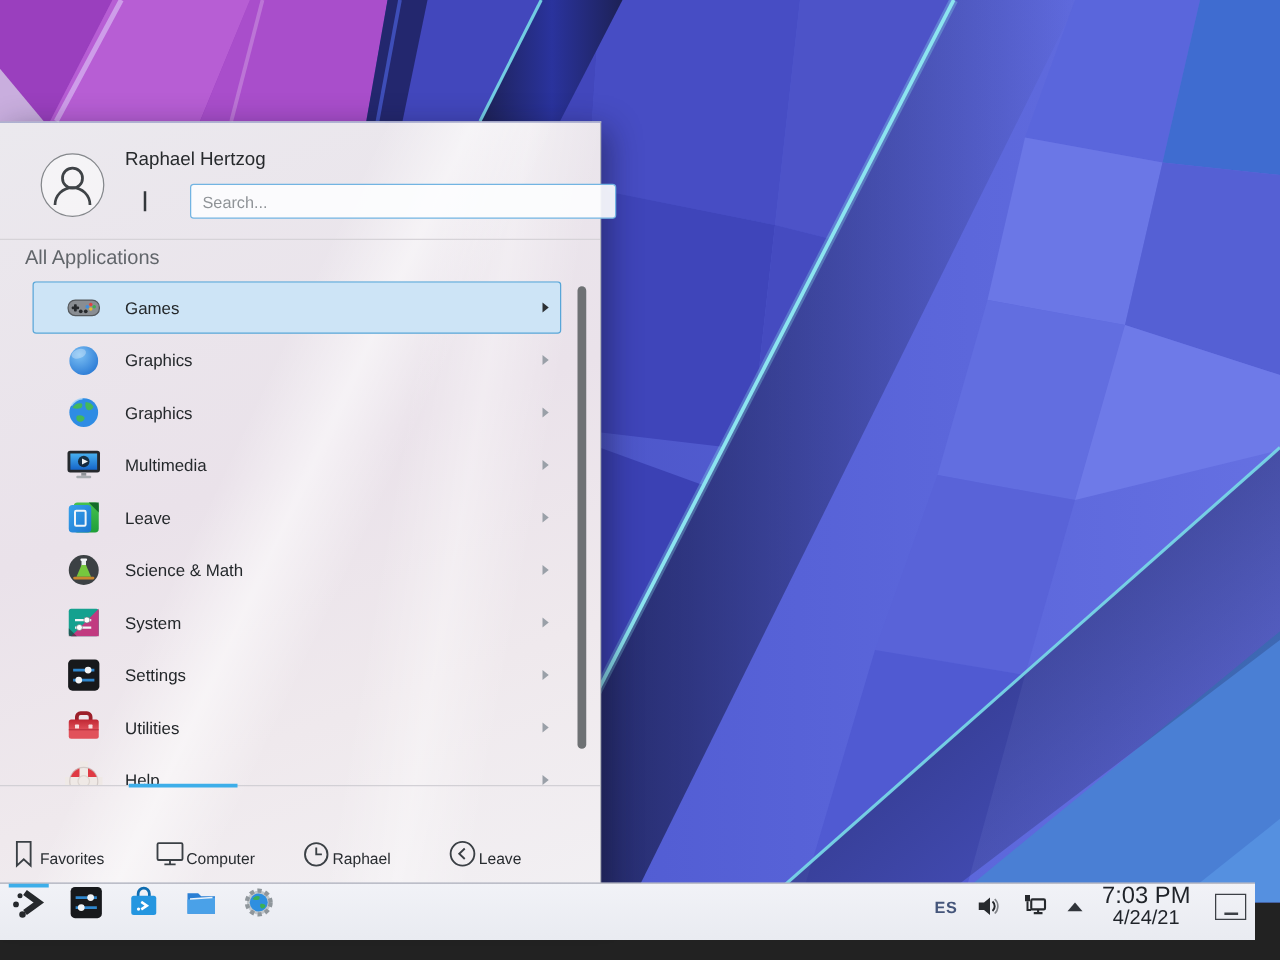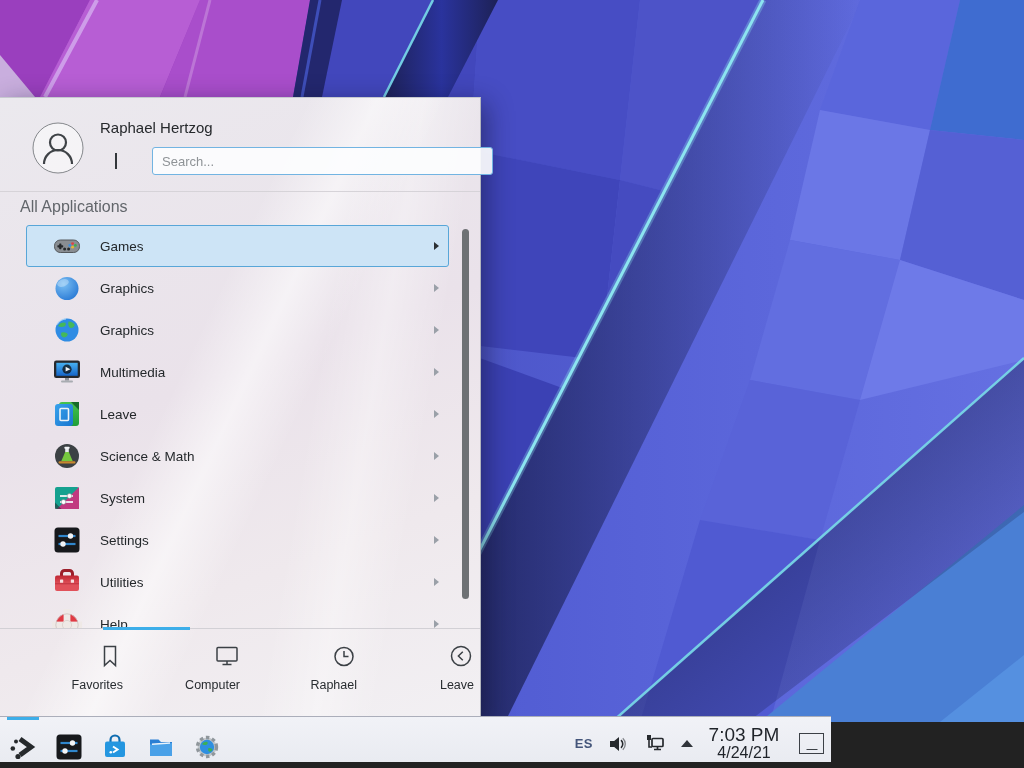--- a/index.html
+++ b/index.html
@@ -3,24 +3,24 @@
 <meta charset="utf-8">
 <style>
   html,body{margin:0;padding:0;background:#222;}
   .screen{position:relative;width:1024px;height:768px;overflow:hidden;
           font-family:"Liberation Sans","DejaVu Sans",sans-serif;
           -webkit-font-smoothing:antialiased;}
   
   .wallpaper{position:absolute;left:0;top:0;width:1024px;height:722px;}
   .wallpaper svg{display:block;width:100%;height:100%;}
   
-  .panel{position:absolute;left:0;bottom:6px;width:831px;height:46px;box-sizing:border-box;
+  .panel{position:absolute;left:0;bottom:16px;width:1004px;height:46px;box-sizing:border-box;
          background:linear-gradient(#f1f2f7,#e9ebf1);
          border-top:1px solid rgba(95,100,120,.45);
-         display:flex;align-items:flex-end;padding-left:8px;z-index:5;}
+         display:flex;align-items:flex-start;padding-left:8px;z-index:5;}
   .task-apps{display:flex;align-items:center;gap:16px;}
   .task-icon{width:30px;height:30px;position:relative;flex:0 0 auto;}
   .task-icon svg{display:block;width:30px;height:30px;}
   .active-line{position:absolute;top:0;left:7px;width:32px;height:3px;background:#3daee9;}
   .tray{margin-left:auto;display:flex;align-items:center;gap:14px;padding-right:7px;}
   .kbd-layout{font-size:13px;font-weight:bold;color:#44557a;letter-spacing:.5px;}
   .tray-icon svg{display:block;}
   .caret-up{width:0;height:0;border-left:6px solid transparent;border-right:6px solid transparent;
             border-bottom:7px solid #30343a;}
   .clock{text-align:center;line-height:1.05;color:#1f2329;min-width:74px;}
@@ -57,21 +57,21 @@
   .ko-row .lbl{margin-left:18px;font-size:13.5px;color:#24282b;}
   .arrow{margin-left:auto;margin-right:9px;width:0;height:0;
          border-top:4.5px solid transparent;border-bottom:4.5px solid transparent;
          border-left:5.5px solid #9aa0a8;}
   .ko-row.selected .arrow{border-left-color:#2c3034;}
   .ko-scrollbar{position:absolute;right:11px;top:131px;width:7px;height:370px;border-radius:4px;
          background:#6e7174;}
   .ko-footer{position:absolute;left:0;bottom:0;width:100%;height:94px;border-top:1px solid #d2d0d5;
          display:flex;padding:0 6px;box-sizing:border-box;}
   .tab-underline{position:absolute;top:-2px;left:103px;width:87px;height:3px;background:#3daee9;}
-  .ko-tab{flex:1 1 0;display:flex;flex-direction:column;align-items:flex-end;padding-top:14px;}
+  .ko-tab{flex:1 1 0;display:flex;flex-direction:row;align-items:center;padding-top:14px;}
   .ko-tab svg{display:block;width:26px;height:26px;}
   .ko-tab .tlbl{margin-top:9px;font-size:12.5px;color:#282c30;}
 </style>
 </head>
 <body>
 
 <div class="screen">
 
   <div class="wallpaper">
     <svg viewBox="0 0 1024 722" preserveAspectRatio="none">

